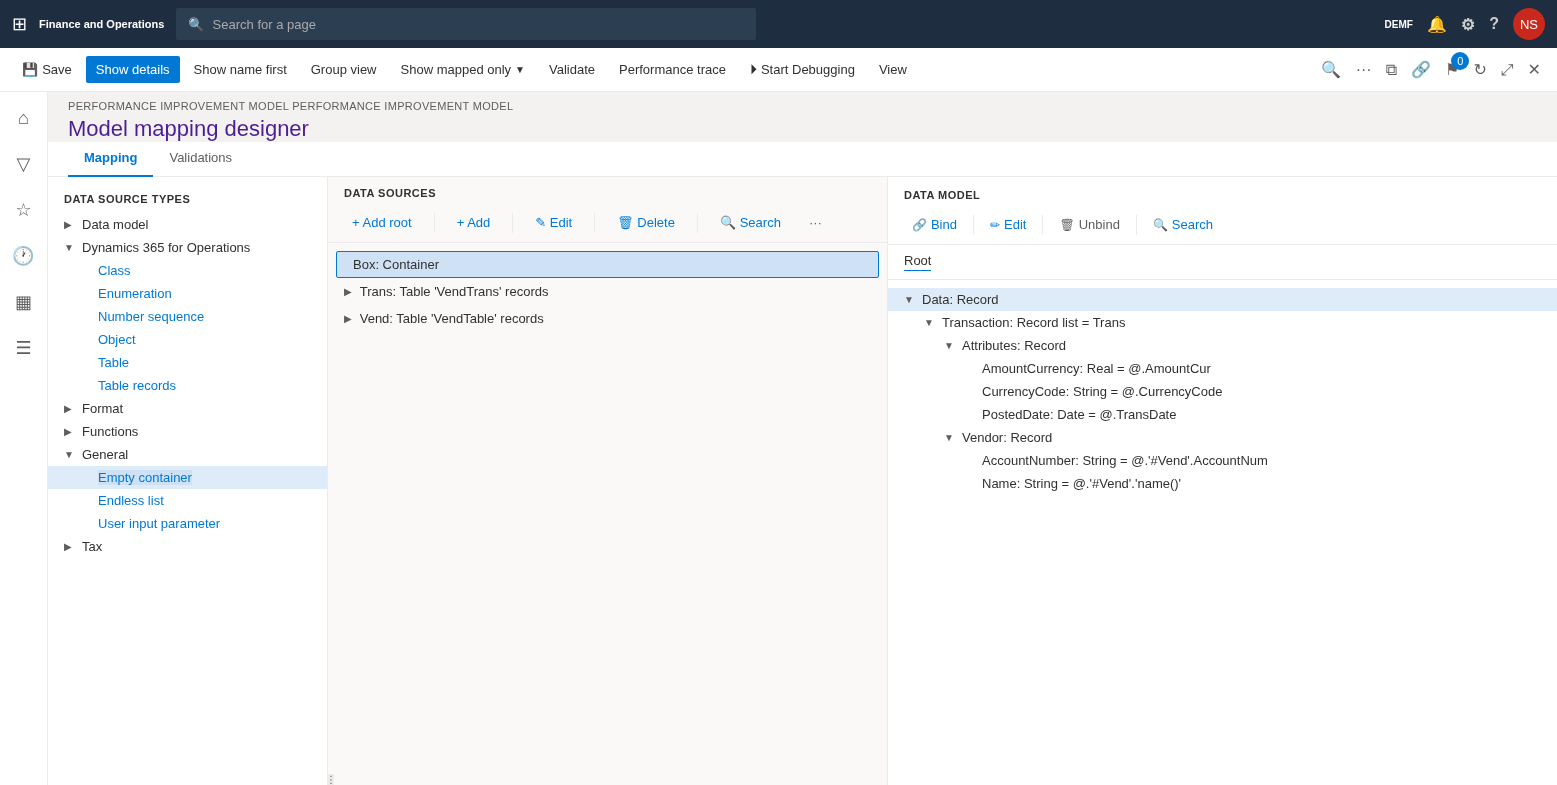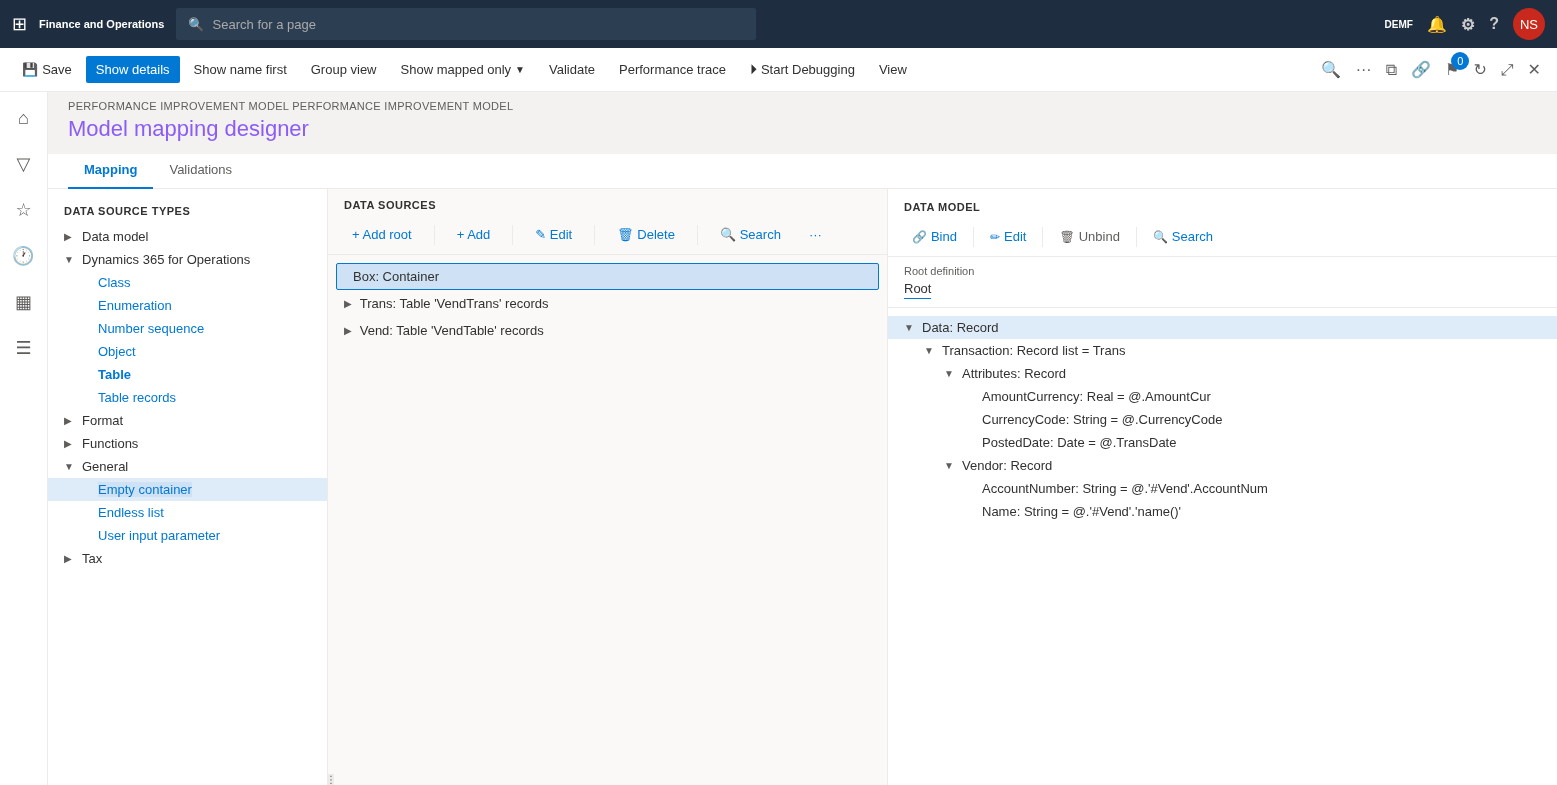--- a/index.html
+++ b/index.html
@@ -92,24 +92,24 @@
 
     
     .breadcrumb {
       padding: 8px 20px 0;
       font-size: 11px;
       color: #605e5c;
       text-transform: uppercase;
       letter-spacing: 0.3px;
     }
     .page-title {
-      padding: 4px 20px 12px;
+      padding: 4px 20px 0;
       font-size: 22px;
       font-weight: 300;
-      color: #8b5cf6;
+      color: #4c1d95;
     }
 
     
     .tabs {
       display: flex;
       border-bottom: 1px solid #edebe9;
       padding: 0 20px;
       background: #fff;
     }
     .tab {
@@ -391,21 +391,21 @@
             <div class="tree-item">
     <span style="font-size:10px;color:#605e5c;width:12px;margin-left:16px;"></span>
     <span style="color:#0078d4;">Number sequence</span>
   </div>
             <div class="tree-item">
     <span style="font-size:10px;color:#605e5c;width:12px;margin-left:16px;"></span>
     <span style="color:#0078d4;">Object</span>
   </div>
             <div class="tree-item">
     <span style="font-size:10px;color:#605e5c;width:12px;margin-left:16px;"></span>
-    <span style="color:#0078d4;font-weight:bold;">Table</span>
+    <span style="color:#0078d4;">Table</span>
   </div>
             <div class="tree-item">
     <span style="font-size:10px;color:#605e5c;width:12px;margin-left:16px;"></span>
     <span style="color:#0078d4;">Table records</span>
   </div>
             <div class="tree-item">
     <span style="font-size:10px;color:#605e5c;width:12px;margin-left:0px;">▶</span>
     <span style="color:#323130;">Format</span>
   </div>
             <div class="tree-item">
@@ -495,21 +495,20 @@
             <span style="font-size:12px;">🗑</span>
             <span>Unbind</span>
           </button>
           <div class="dm-separator"></div>
           <button class="dm-action-btn">
             <span style="font-size:12px;">🔍</span>
             <span>Search</span>
           </button>
         </div>
         <div class="dm-root-def">
-          <div class="label">Root definition</div>
           <div class="value">Root</div>
         </div>
         <div class="dm-tree" id="dm-items">
             <div class="dm-item selected">
     <span style="font-size:10px;color:#605e5c;width:12px;flex-shrink:0;margin-left:0px;">▼</span>
     <span>Data: Record</span>
   </div>
             <div class="dm-item">
     <span style="font-size:10px;color:#605e5c;width:12px;flex-shrink:0;margin-left:20px;">▼</span>
     <span>Transaction: Record list = Trans</span>

